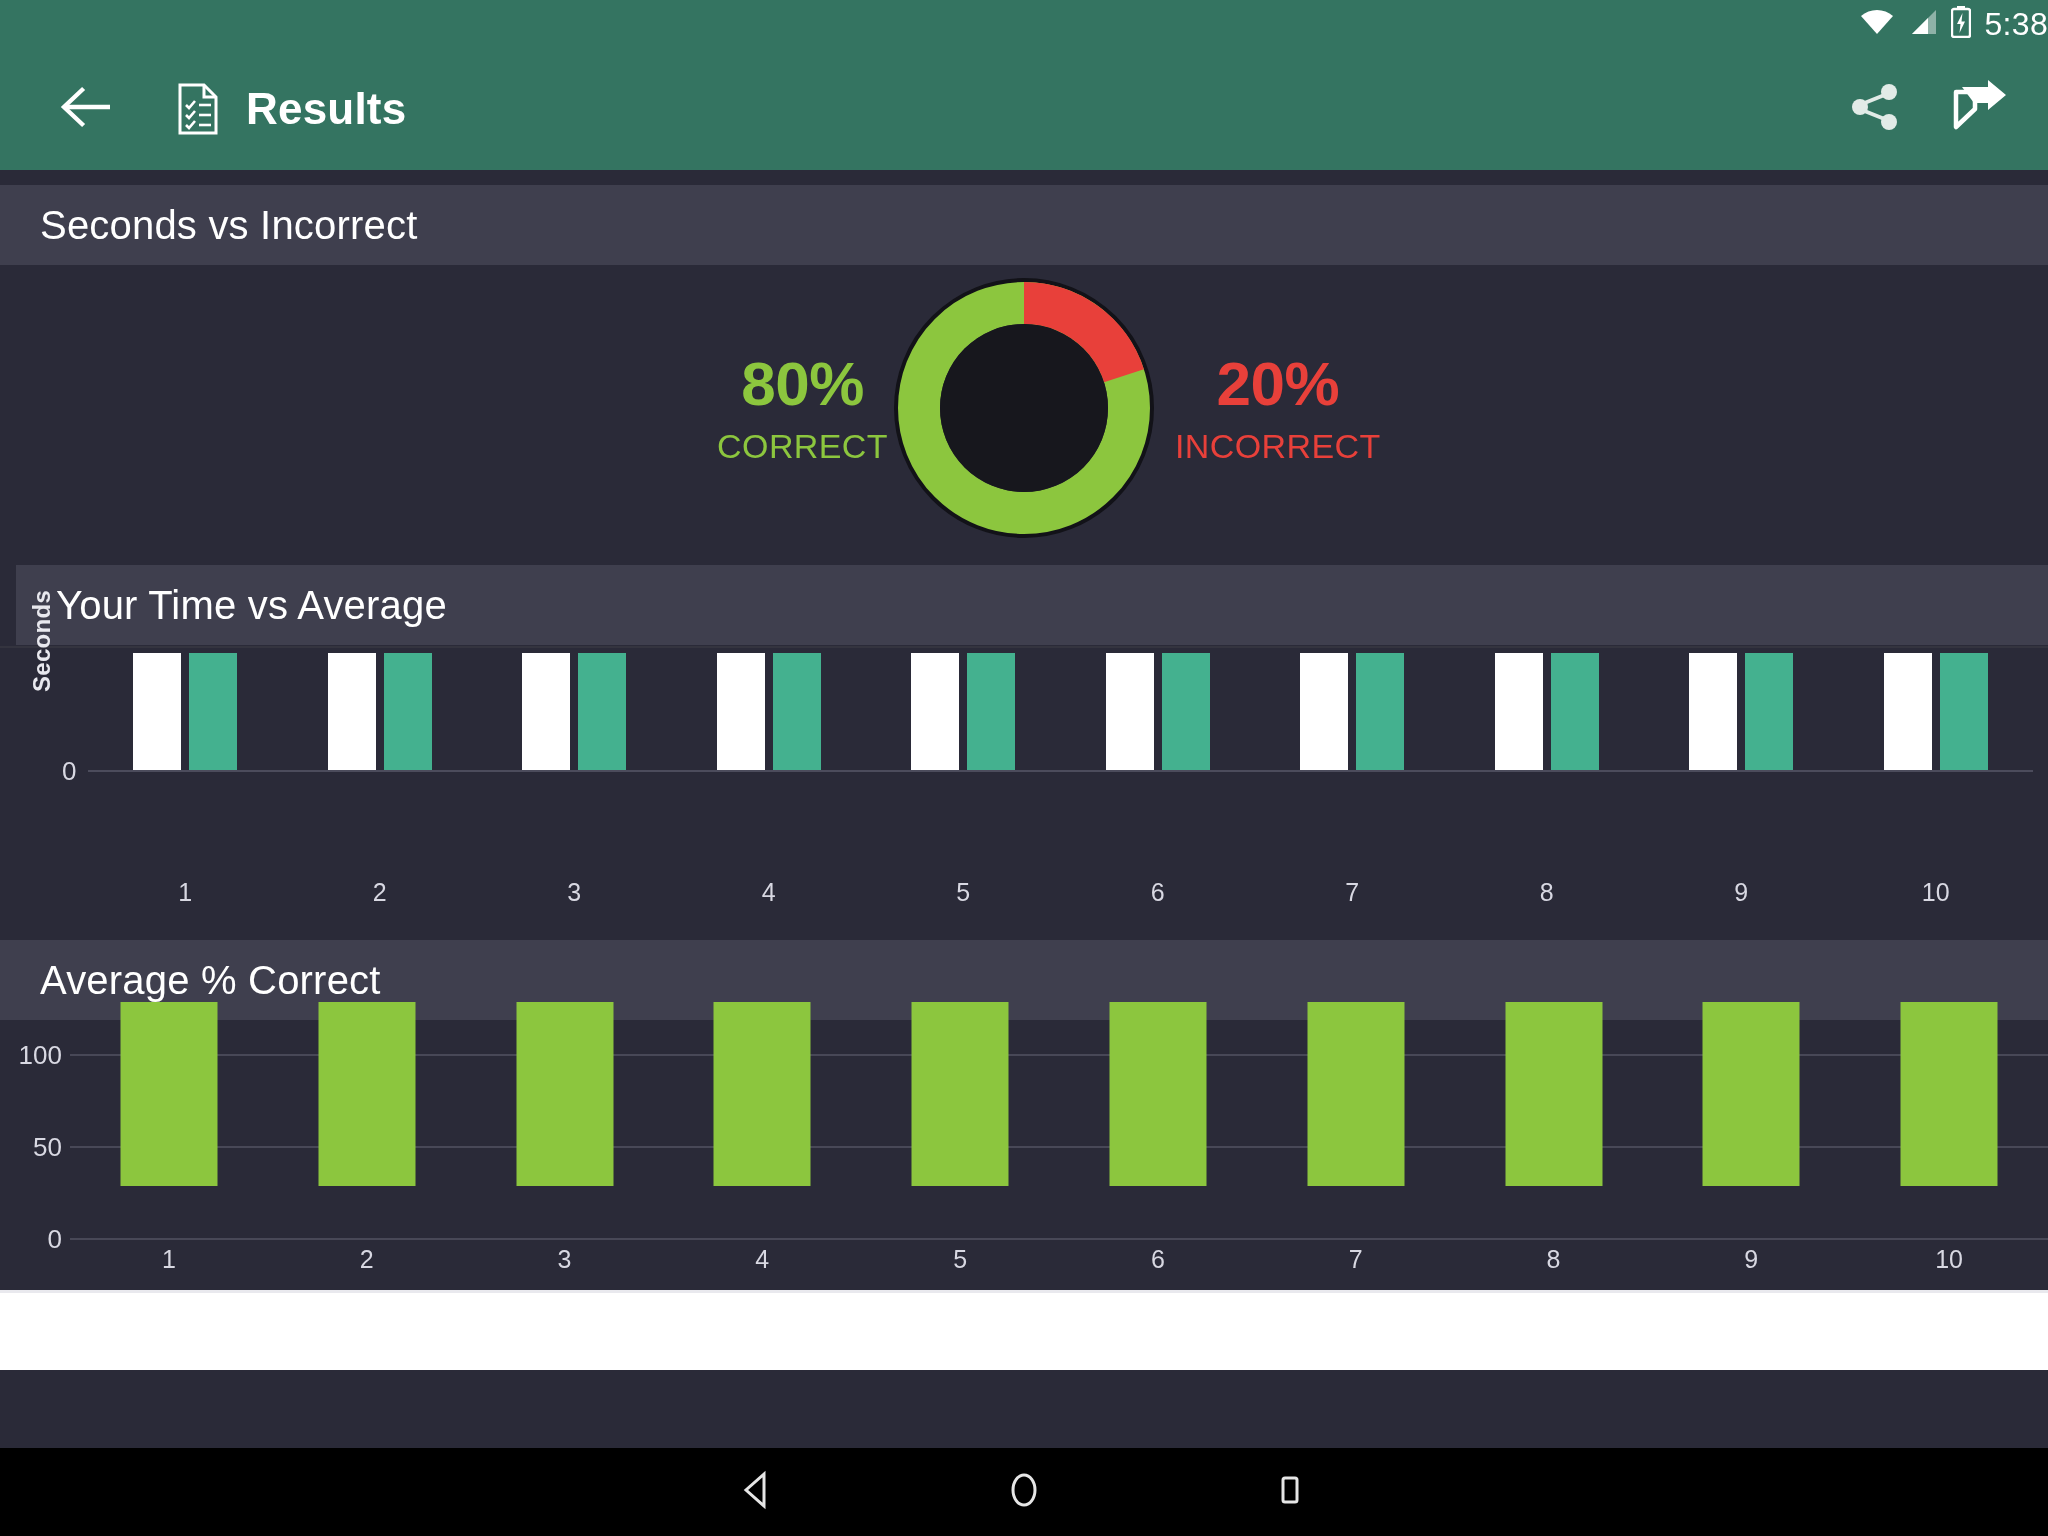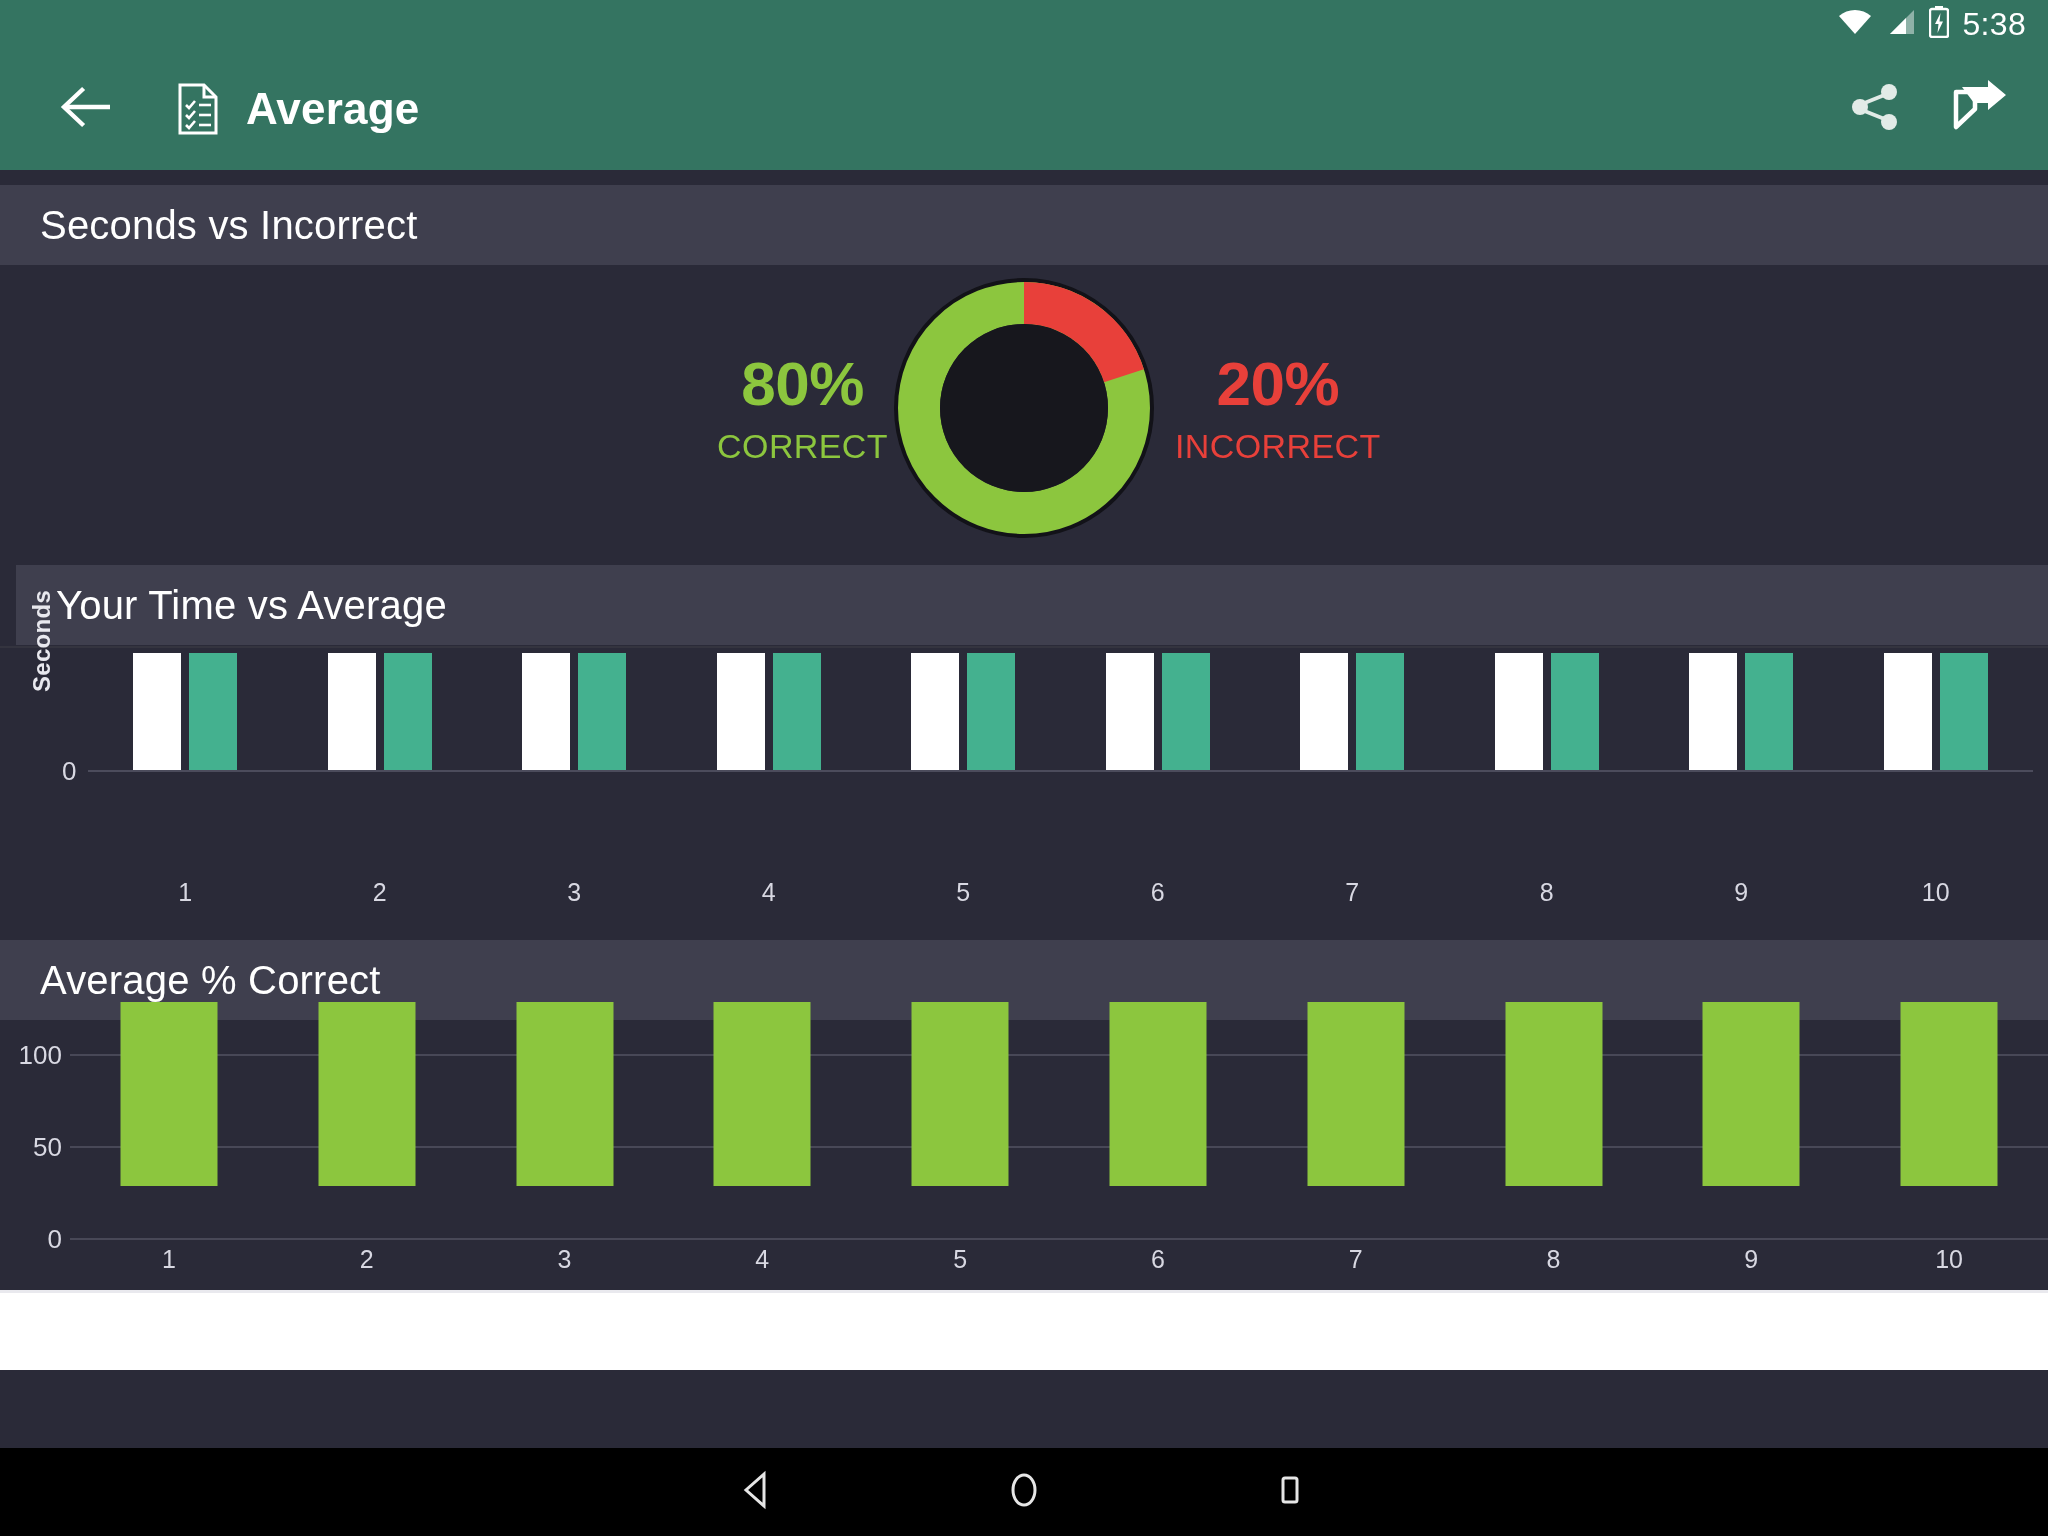--- a/index.html
+++ b/index.html
@@ -24,21 +24,20 @@
 
   
   .statusbar {
     position: absolute;
     left: 0; top: 0;
     width: 2048px; height: 48px;
     background: #347461;
     display: flex;
     align-items: center;
     justify-content: flex-end;
-    padding-right: 22px;
     box-sizing: border-box;
   }
   .status-icons {
     display: flex;
     align-items: center;
     gap: 13px;
   }
   .status-time {
     color: #ffffff;
     font-size: 32px;
@@ -388,21 +387,21 @@
         <path d="M27 2 V14 H39" fill="none" stroke="#ffffff" stroke-width="3"></path>
         <path d="M9 22 l3 3 l6 -7" fill="none" stroke="#ffffff" stroke-width="2.6"></path>
         <line x1="22" y1="22" x2="34" y2="22" stroke="#ffffff" stroke-width="2.6"></line>
         <path d="M9 32 l3 3 l6 -7" fill="none" stroke="#ffffff" stroke-width="2.6"></path>
         <line x1="22" y1="32" x2="34" y2="32" stroke="#ffffff" stroke-width="2.6"></line>
         <path d="M9 42 l3 3 l6 -7" fill="none" stroke="#ffffff" stroke-width="2.6"></path>
         <line x1="22" y1="42" x2="34" y2="42" stroke="#ffffff" stroke-width="2.6"></line>
       </svg>
     </div>
 
-    <div class="appbar-title">Average</div>
+    <div class="appbar-title">Results</div>
 
     <div class="appbar-spacer"></div>
 
     <div class="appbar-action">
       <span>
         <svg width="54" height="54" viewBox="0 0 54 54">
           <circle cx="41" cy="12" r="8" fill="#e2ebe7"></circle>
           <circle cx="41" cy="42" r="8" fill="#e2ebe7"></circle>
           <circle cx="12" cy="27" r="8" fill="#e2ebe7"></circle>
           <line x1="14" y1="24" x2="39" y2="14" stroke="#e2ebe7" stroke-width="4"></line>

